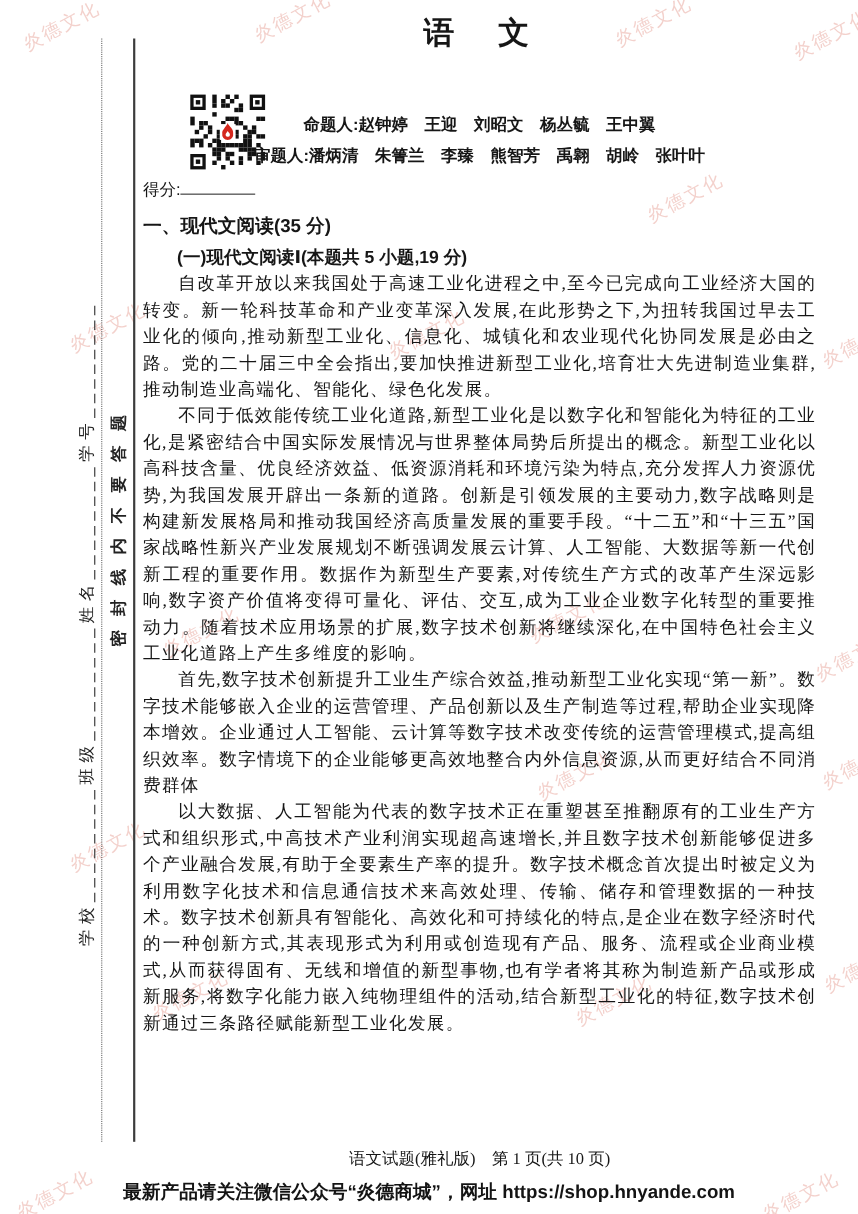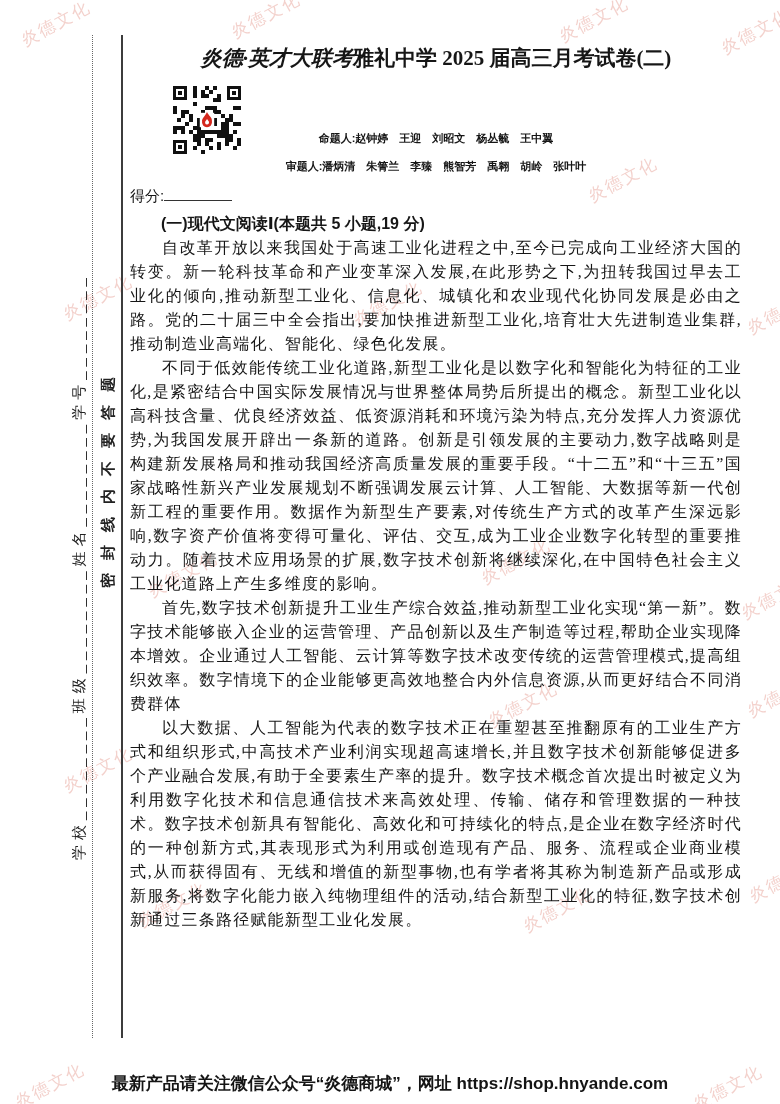--- a/index.html
+++ b/index.html
@@ -15,21 +15,21 @@
   .v-text{position:absolute;transform-origin:0 0;transform:rotate(-90deg);white-space:nowrap;z-index:2;}
   .v-fields{left:70px;top:860px;font-size:15px;letter-spacing:5px;color:#222;
             font-family:"Liberation Sans","DejaVu Sans",sans-serif;}
   .v-seal{left:99px;top:588px;font-size:15px;letter-spacing:13px;font-weight:bold;color:#222;
           font-family:"Liberation Sans","DejaVu Sans",sans-serif;}
   
   .content{position:absolute;left:130px;top:0;width:612px;z-index:1;}
   .title{margin:44px 0 0 0;font-size:21px;line-height:28px;font-weight:700;text-align:center;white-space:nowrap;}
   .title .series{font-weight:900;font-style:italic;}
   .subject{margin-top:14px;font-size:28px;line-height:34px;font-weight:700;text-align:center;letter-spacing:6px;}
-  .people{margin-top:0;font-size:11px;line-height:20px;font-weight:700;text-align:center;
+  .people{margin-top:0;font-size:15px;line-height:20px;font-weight:700;text-align:center;
           font-family:"Liberation Sans","DejaVu Sans",sans-serif;}
   .people.first{margin-top:56px;}
   .people.second{margin-top:8px;}
   .instructions{margin-top:13px;font-size:15px;line-height:20px;text-align:center;}
   .score-line{margin-top:10px;font-size:15px;line-height:20px;font-weight:400;padding-right:28px;
               font-family:"Liberation Sans","DejaVu Sans",sans-serif;}
   .score-blank{display:inline-block;width:68px;border-bottom:1px solid #333;height:14px;}
   .sec-title{margin-top:12px;font-size:17px;line-height:22px;font-weight:700;
              font-family:"Liberation Sans","DejaVu Sans",sans-serif;}
   .subsec{margin-top:6px;padding-left:31px;font-size:16px;line-height:24px;font-weight:700;
@@ -178,34 +178,36 @@
     <span class="finder f-tl"></span>
     <span class="finder f-tr"></span>
     <span class="finder f-bl"></span>
     <svg class="flame" viewBox="0 0 20 20">
       <rect x="2" y="2" width="16" height="16" fill="#fff"></rect>
       <path d="M10 1 C11.5 5 16 6.5 15.5 11.5 A5.6 5.6 0 1 1 4.5 11.5 C4 8 8.5 5 10 1 Z M10 9 C9 11 7.5 11.5 8 13.5 A2.2 2.2 0 0 0 12.2 13.2 C12.6 11.3 11 11 10 9 Z" fill="#d4281e" fill-rule="evenodd"></path>
     </svg>
   </div>
 
   <div class="content">
-    <h1 class="title"><span class="series">炎德·英才大联考</span><span>雅礼中学 2025 届高三月考试卷(二)</span></h1>
-
+
+    <div class="subject">语　文</div>
 
     <div class="people first">命题人:赵钟婷　王迎　刘昭文　杨丛毓　王中翼</div>
     <div class="people second">审题人:潘炳清　朱箐兰　李臻　熊智芳　禹翱　胡岭　张叶叶</div>
 
 
     <div class="score-line">
       <span>得分:</span><span class="score-blank"></span>
     </div>
 
+    <div class="sec-title">一、现代文阅读(35 分)</div>
     <div class="subsec">(一)现代文阅读Ⅰ(本题共 5 小题,19 分)</div>
 
     <p class="para">自改革开放以来我国处于高速工业化进程之中,至今已完成向工业经济大国的转变。新一轮科技革命和产业变革深入发展,在此形势之下,为扭转我国过早去工业化的倾向,推动新型工业化、信息化、城镇化和农业现代化协同发展是必由之路。党的二十届三中全会指出,要加快推进新型工业化,培育壮大先进制造业集群,推动制造业高端化、智能化、绿色化发展。</p>
     <p class="para">不同于低效能传统工业化道路,新型工业化是以数字化和智能化为特征的工业化,是紧密结合中国实际发展情况与世界整体局势后所提出的概念。新型工业化以高科技含量、优良经济效益、低资源消耗和环境污染为特点,充分发挥人力资源优势,为我国发展开辟出一条新的道路。创新是引领发展的主要动力,数字战略则是构建新发展格局和推动我国经济高质量发展的重要手段。“十二五”和“十三五”国家战略性新兴产业发展规划不断强调发展云计算、人工智能、大数据等新一代创新工程的重要作用。数据作为新型生产要素,对传统生产方式的改革产生深远影响,数字资产价值将变得可量化、评估、交互,成为工业企业数字化转型的重要推动力。随着技术应用场景的扩展,数字技术创新将继续深化,在中国特色社会主义工业化道路上产生多维度的影响。</p>
     <p class="para">首先,数字技术创新提升工业生产综合效益,推动新型工业化实现“第一新”。数字技术能够嵌入企业的运营管理、产品创新以及生产制造等过程,帮助企业实现降本增效。企业通过人工智能、云计算等数字技术改变传统的运营管理模式,提高组织效率。数字情境下的企业能够更高效地整合内外信息资源,从而更好结合不同消费群体</p>
     <p class="para">以大数据、人工智能为代表的数字技术正在重塑甚至推翻原有的工业生产方式和组织形式,中高技术产业利润实现超高速增长,并且数字技术创新能够促进多个产业融合发展,有助于全要素生产率的提升。数字技术概念首次提出时被定义为利用数字化技术和信息通信技术来高效处理、传输、储存和管理数据的一种技术。数字技术创新具有智能化、高效化和可持续化的特点,是企业在数字经济时代的一种创新方式,其表现形式为利用或创造现有产品、服务、流程或企业商业模式,从而获得固有、无线和增值的新型事物,也有学者将其称为制造新产品或形成新服务,将数字化能力嵌入纯物理组件的活动,结合新型工业化的特征,数字技术创新通过三条路径赋能新型工业化发展。</p>
   </div>
 
+  <div class="page-info">语文试题(雅礼版)　第 1 页(共 10 页)</div>
   <div class="promo">最新产品请关注微信公众号“炎德商城”，网址 https://shop.hnyande.com</div>
 
 </div>
 
 </body></html>

